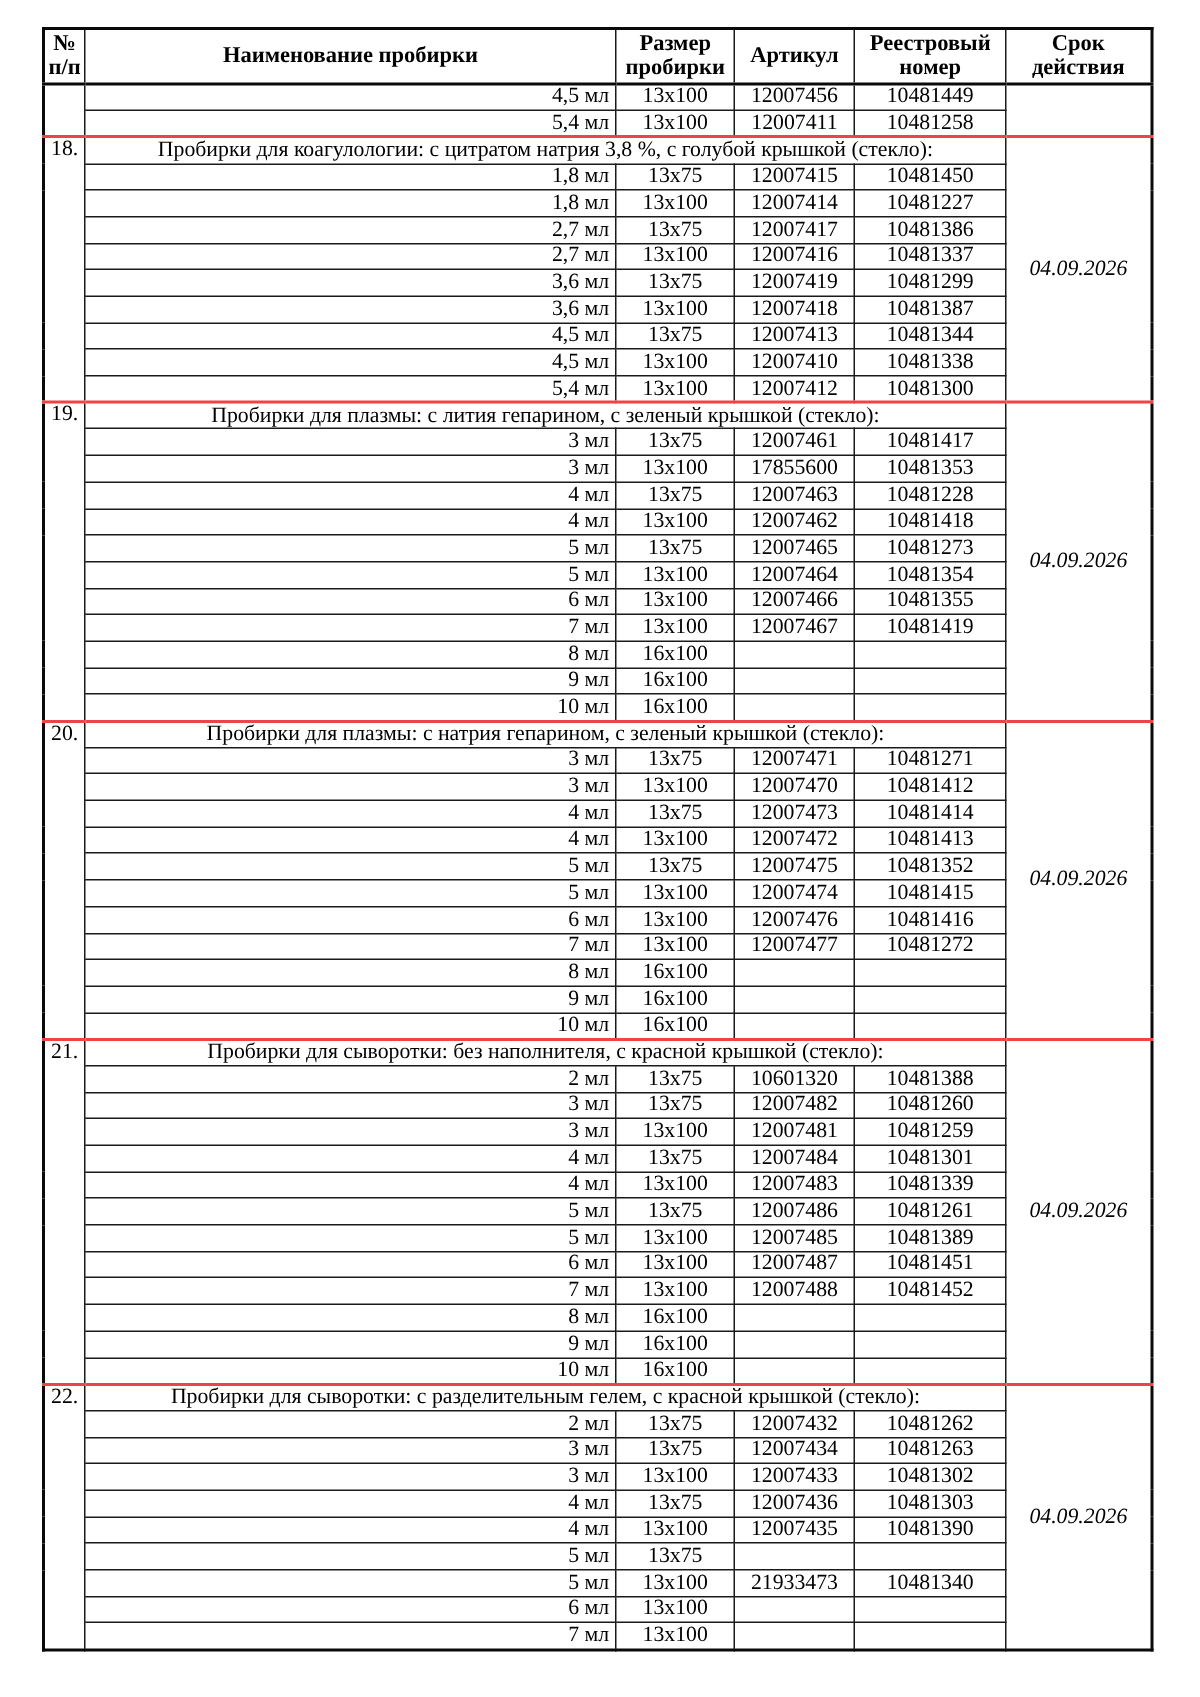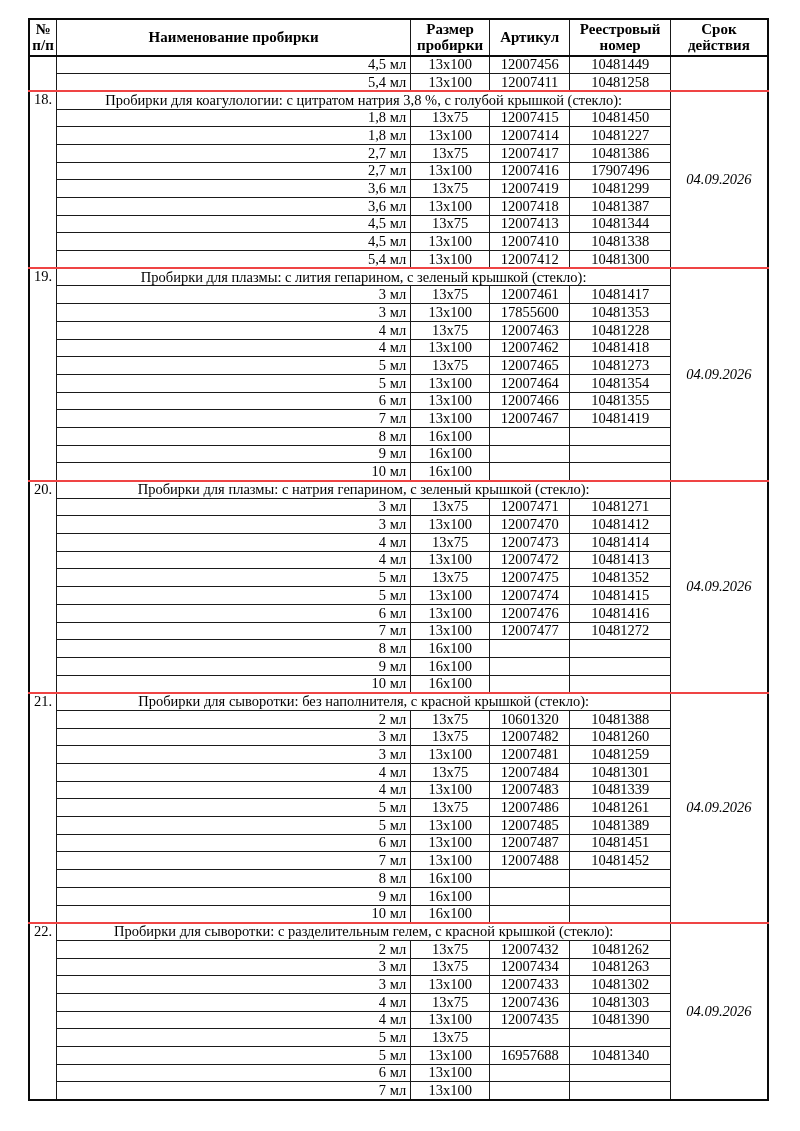--- a/index.html
+++ b/index.html
@@ -146,21 +146,21 @@
         <tr>
           <td class="cell-name">2,7 мл</td>
           <td class="cell-size">13x75</td>
           <td class="cell-article">12007417</td>
           <td class="cell-reg">10481386</td>
         </tr>
         <tr>
           <td class="cell-name">2,7 мл</td>
           <td class="cell-size">13x100</td>
           <td class="cell-article">12007416</td>
-          <td class="cell-reg">17907496</td>
+          <td class="cell-reg">10481337</td>
         </tr>
         <tr>
           <td class="cell-name">3,6 мл</td>
           <td class="cell-size">13x75</td>
           <td class="cell-article">12007419</td>
           <td class="cell-reg">10481299</td>
         </tr>
         <tr>
           <td class="cell-name">3,6 мл</td>
           <td class="cell-size">13x100</td>
@@ -441,21 +441,21 @@
         </tr>
         <tr>
           <td class="cell-name">5 мл</td>
           <td class="cell-size">13x75</td>
           <td class="cell-article"></td>
           <td class="cell-reg"></td>
         </tr>
         <tr>
           <td class="cell-name">5 мл</td>
           <td class="cell-size">13x100</td>
-          <td class="cell-article">16957688</td>
+          <td class="cell-article">21933473</td>
           <td class="cell-reg">10481340</td>
         </tr>
         <tr>
           <td class="cell-name">6 мл</td>
           <td class="cell-size">13x100</td>
           <td class="cell-article"></td>
           <td class="cell-reg"></td>
         </tr>
         <tr>
           <td class="cell-name">7 мл</td>

